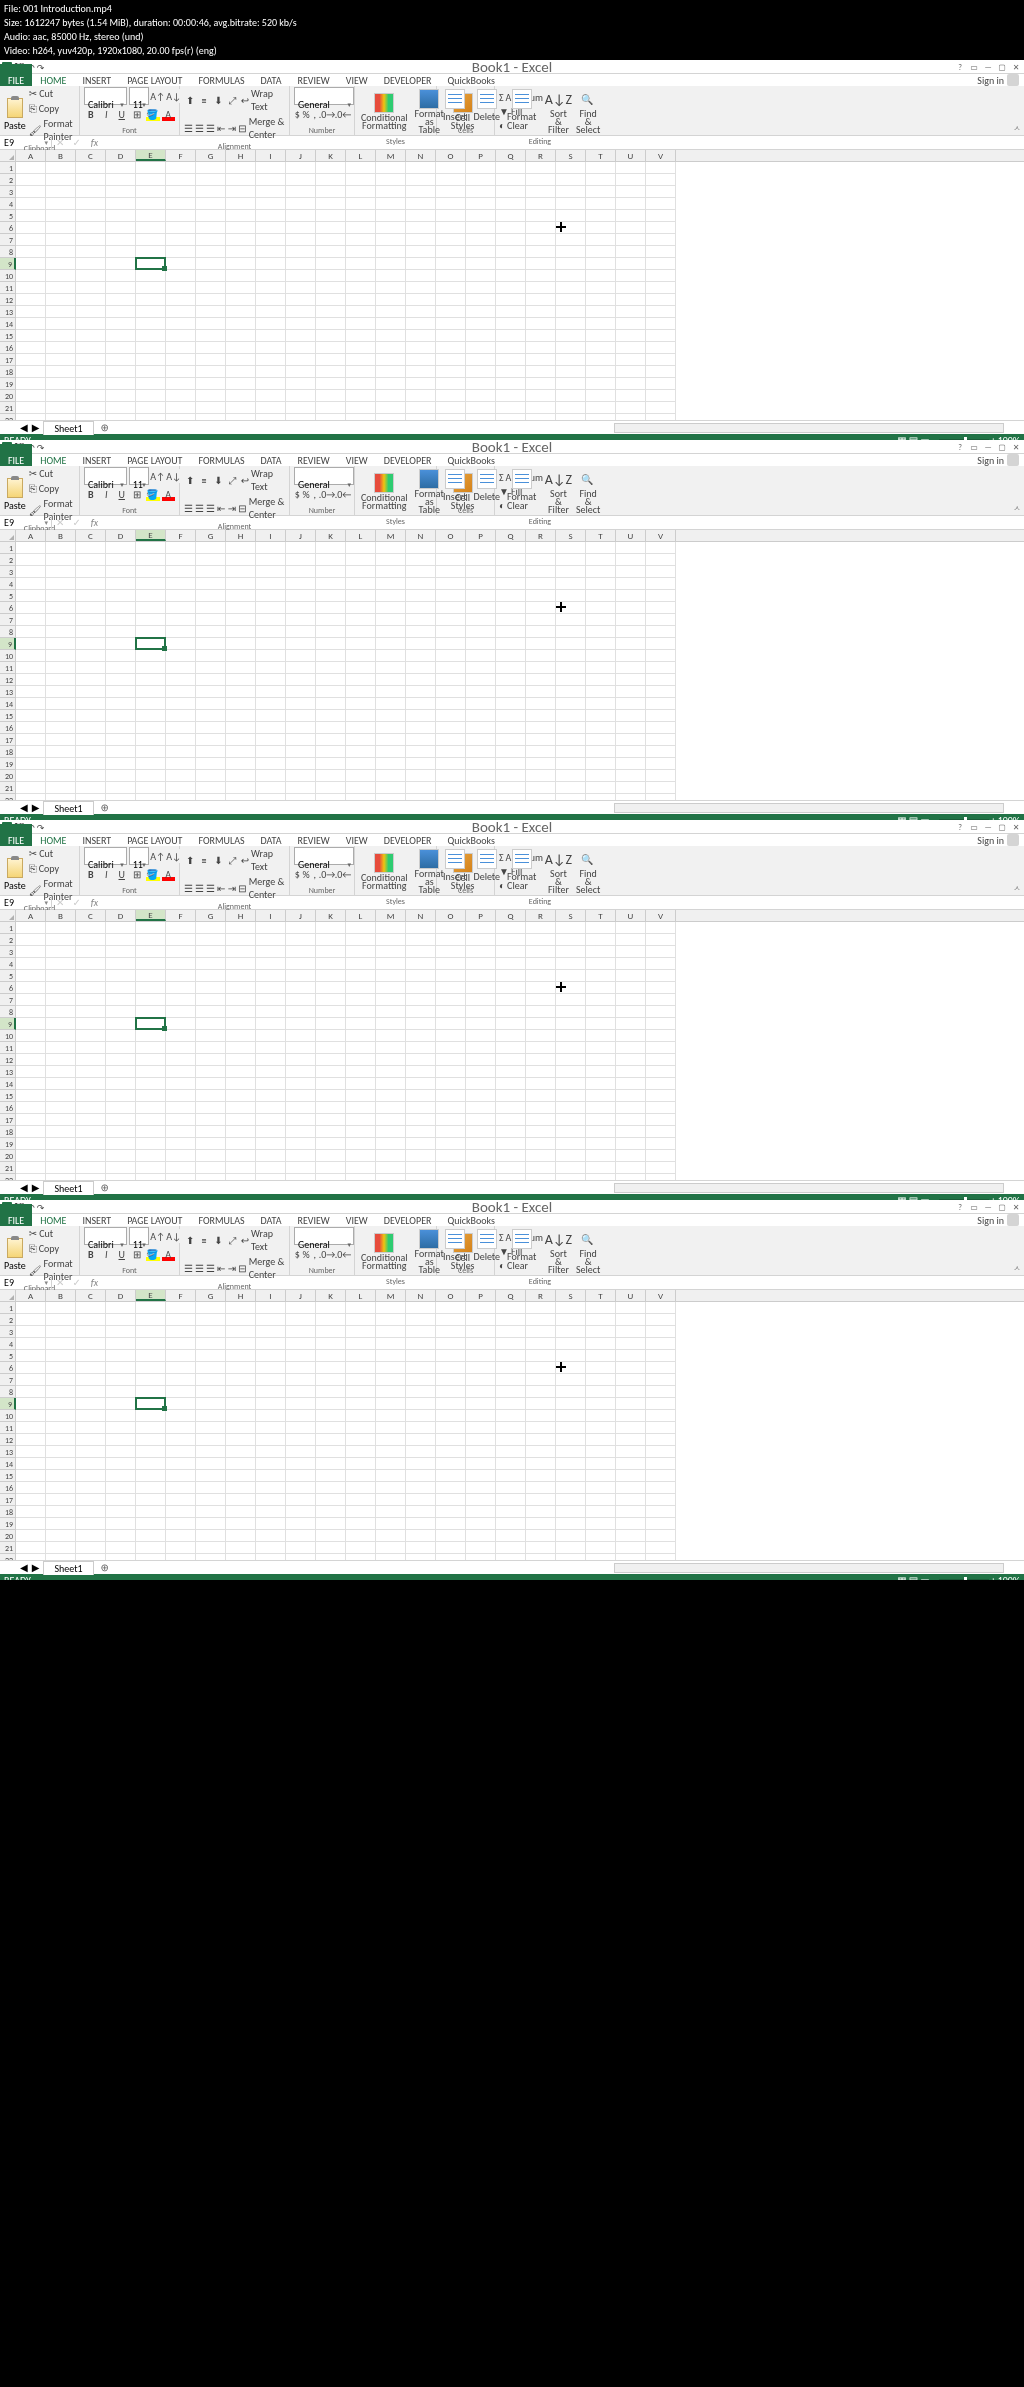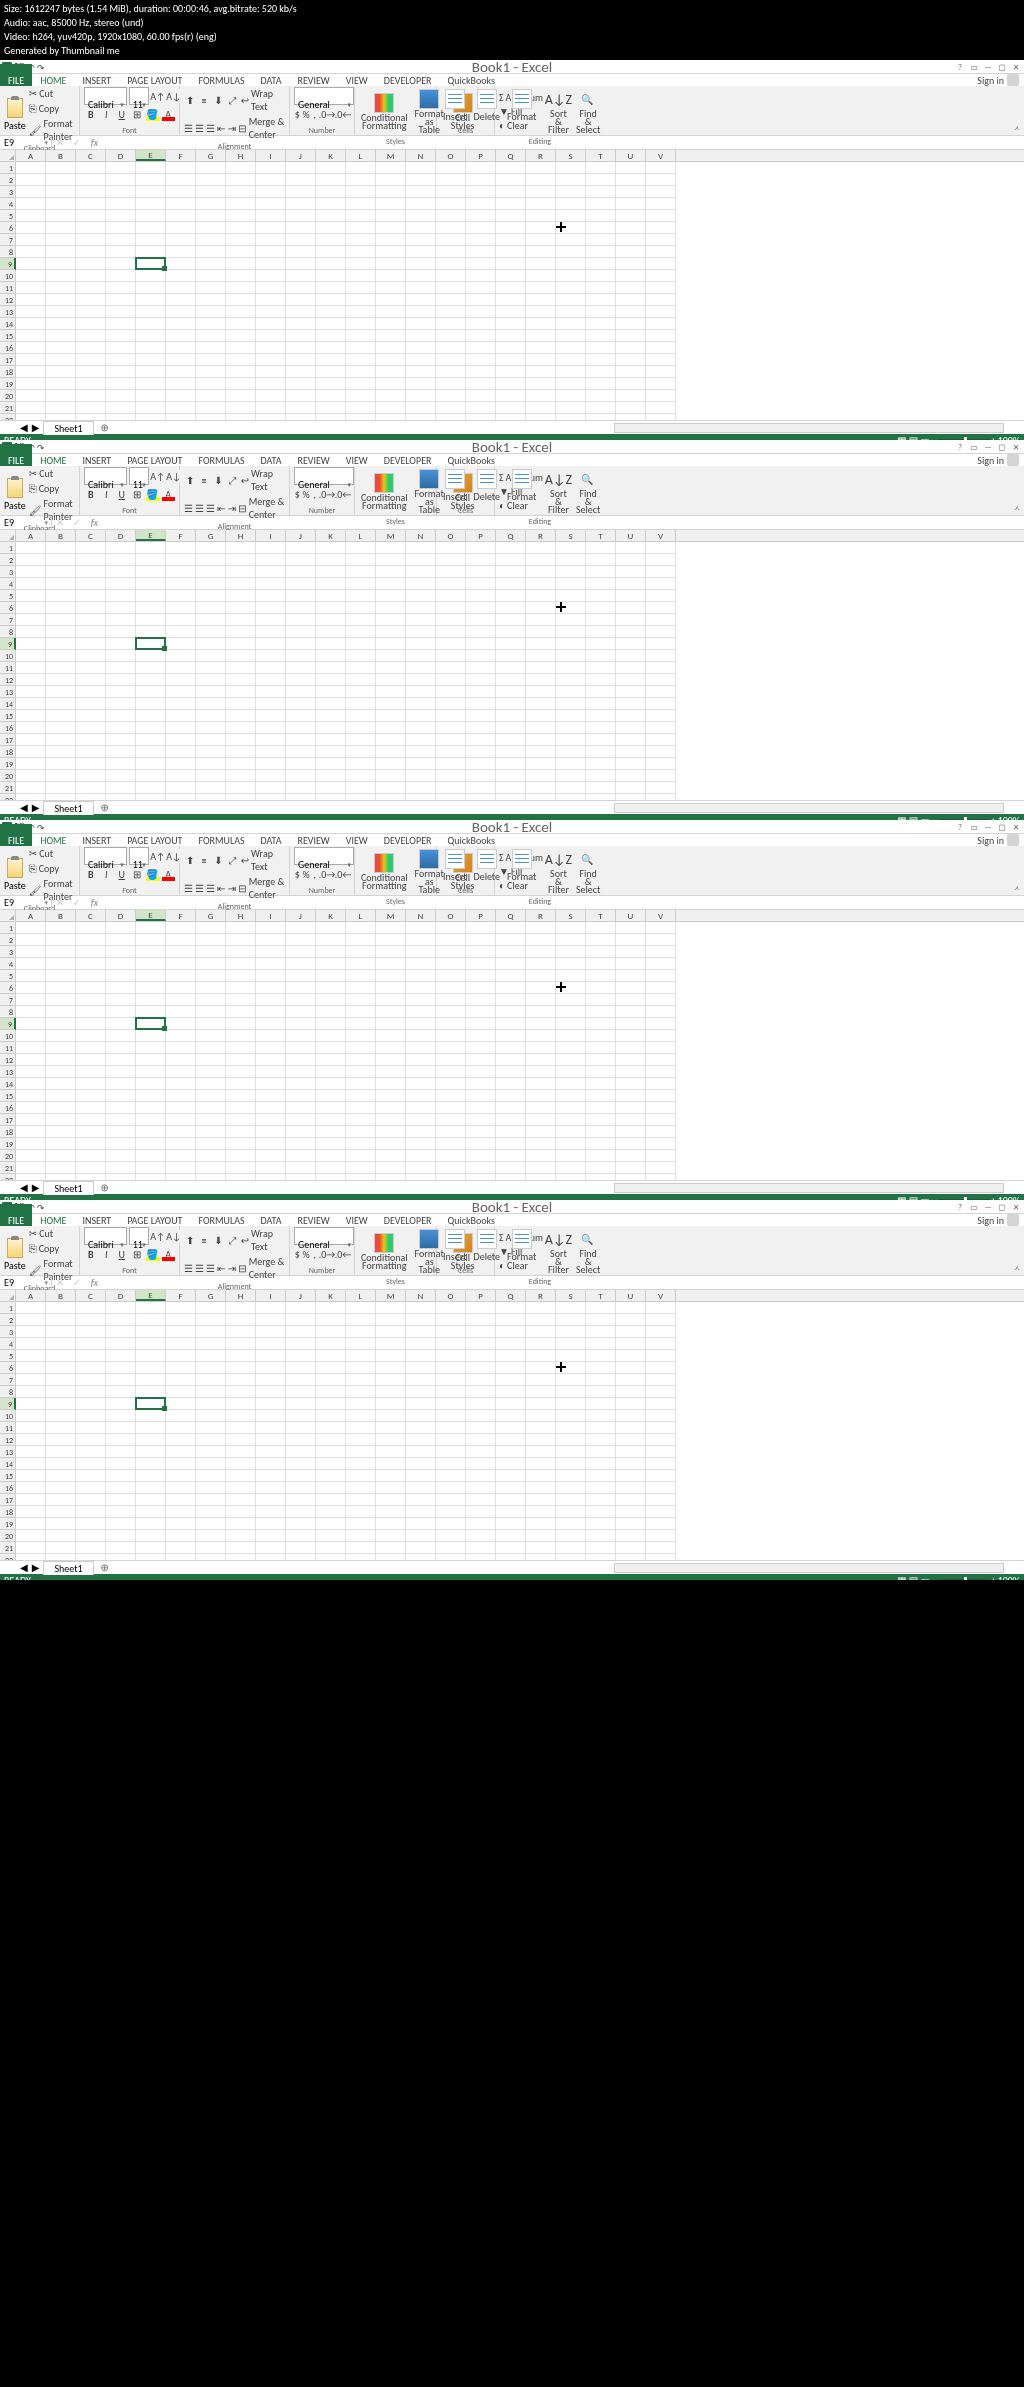--- a/index.html
+++ b/index.html
@@ -77,24 +77,24 @@
 .zoom-controls{display:flex;align-items:center;gap:2px;font-size:8px}
 .zoom-slider{width:50px;height:3px;background:#1a5c37;position:relative}
 .zoom-slider::after{content:'';position:absolute;left:50%;top:-2px;width:3px;height:7px;background:#fff}
 .timestamp{color:#fff;font-size:9px;position:absolute;right:2px;bottom:22px}
 .ribbon-collapse{position:absolute;right:3px;bottom:1px;font-size:8px;color:#666}
 </style>
 </head>
 <body>
 
 <div class="info-bar">
+  <div>File: 001 Introduction.mp4</div>
   <div>Size: 1612247 bytes (1.54 MiB), duration: 00:00:46, avg.bitrate: 520 kb/s</div>
   <div>Audio: aac, 85000 Hz, stereo (und)</div>
-  <div>Video: h264, yuv420p, 1920x1080, 60.00 fps(r) (eng)</div>
-  <div>Generated by Thumbnail me</div>
+  <div>Video: h264, yuv420p, 1920x1080, 20.00 fps(r) (eng)</div>
 </div>
 
 <div id="frames">
 <div class="frame">
 
   <div class="title-bar">
     <div class="qat">
       <span class="qat-icon"></span>
       <span style="color:#4472c4;font-size:9px">💾</span>
       <span style="color:#444;font-size:9px">↶</span>

